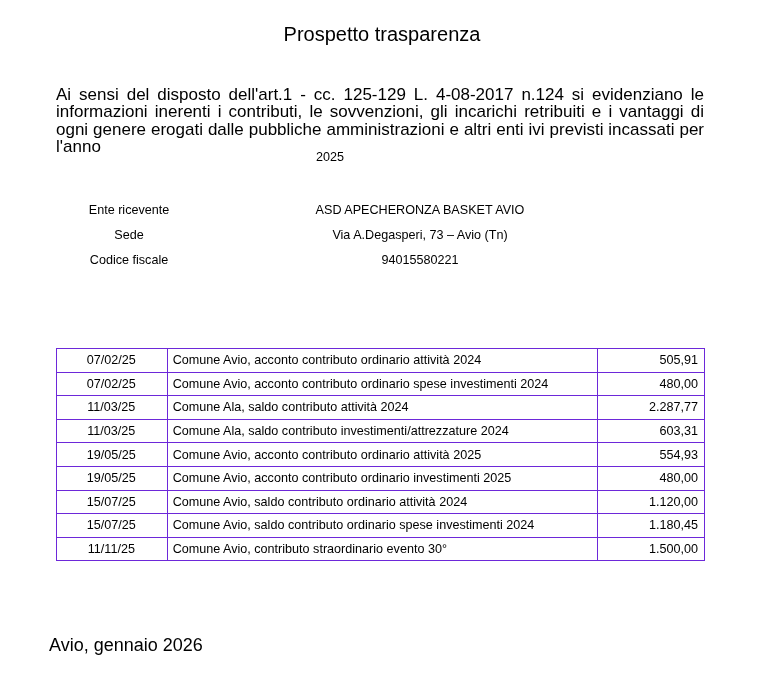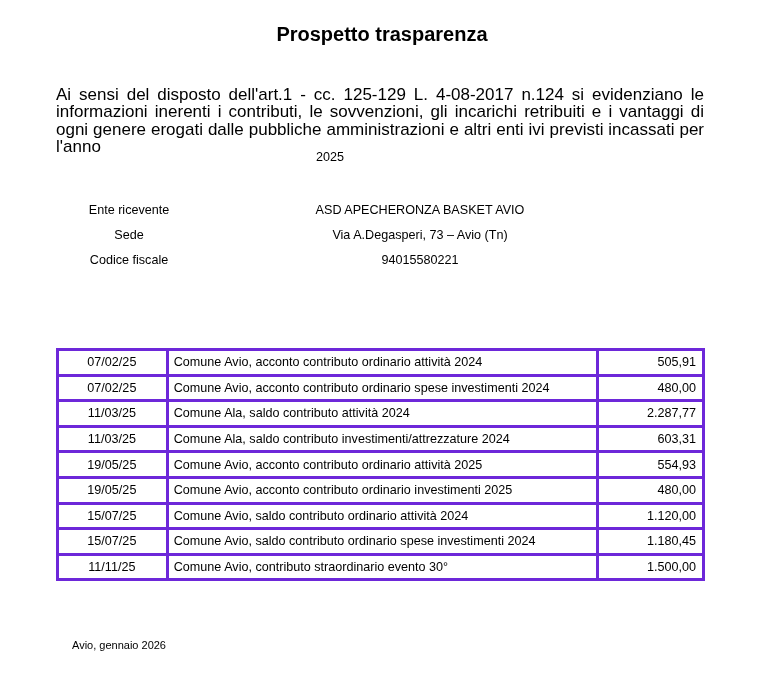--- a/index.html
+++ b/index.html
@@ -14,21 +14,21 @@
       overflow: hidden;
       font-family: "Liberation Sans", sans-serif;
       color: #000000;
     }
     .title {
       position: absolute;
       left: 0;
       width: 764px;
       top: 21px;
       text-align: center;
-      font-weight: bold;
+      font-weight: normal;
       font-size: 20px;
       line-height: 26px;
     }
     .intro {
       position: absolute;
       left: 56px;
       width: 648px;
       top: 86px;
       font-size: 17px;
       line-height: 17.3px;
@@ -67,34 +67,34 @@
     }
     table.contrib {
       position: absolute;
       left: 56px;
       top: 348px;
       width: 649px;
       border-collapse: collapse;
       font-size: 12.6px;
     }
     table.contrib td {
-      border: 3px solid #6d28d9;
+      border: 1px solid #6d28d9;
       height: 22.6px;
       padding: 0 6px 0 5px;
       line-height: 16px;
       white-space: nowrap;
     }
     td.c-date { width: 99px; text-align: center; padding: 0; }
     td.c-desc { width: 419px; text-align: left; }
     td.c-amt  { width: 95px; text-align: right; padding-right: 6px; }
     .footer {
       position: absolute;
-      left: 72px;
+      left: 49px;
       top: 637px;
-      font-size: 11px;
+      font-size: 18px;
       line-height: 16px;
     }
   </style>
 </head>
 <body>
 
 <div>
   <div class="title">Prospetto trasparenza</div>
 
   <div class="intro">Ai sensi del disposto dell'art.1 - cc. 125-129 L. 4-08-2017 n.124 si evidenziano le informazioni inerenti i contributi, le sovvenzioni, gli incarichi retribuiti e i vantaggi di ogni genere erogati dalle pubbliche amministrazioni e altri enti ivi previsti incassati per l'anno</div>

